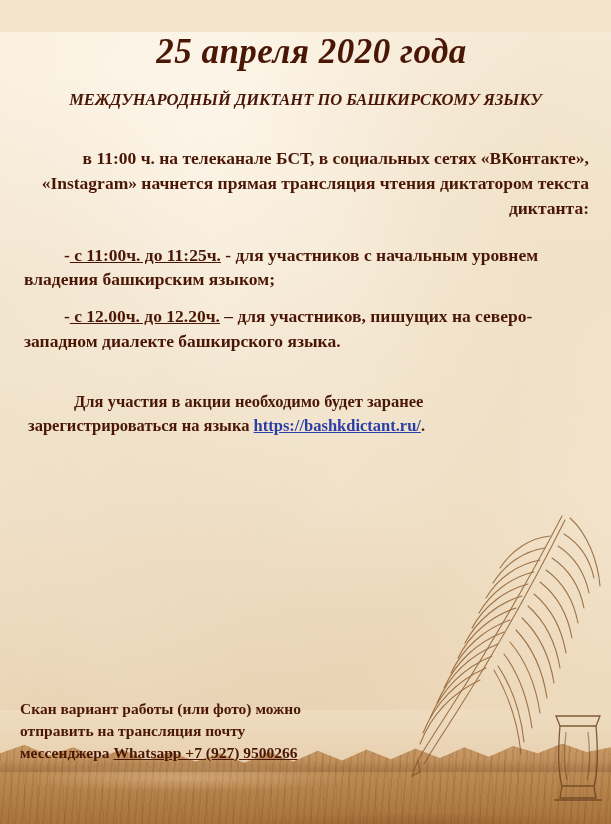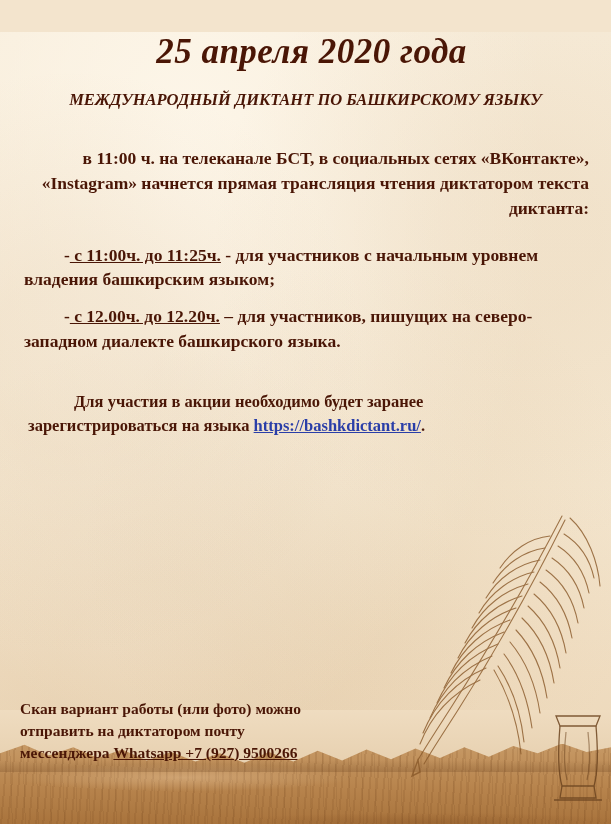--- a/index.html
+++ b/index.html
@@ -253,17 +253,17 @@
     </div>
 
     <p class="para register">
       <span>Для участия в акции необходимо будет заранее зарегистрироваться на языка </span><a class="link" href="#">https://bashkdictant.ru/</a><span>.</span>
     </p>
 
   </div>
 
   <div class="footer">
     <span class="l">Скан вариант работы (или фото) можно</span>
-    <span class="l">отправить на диктатором почту</span>
+    <span class="l">отправить на трансляция почту</span>
     <span class="l"><span>мессенджера </span><span class="u">Whatsapp +7 (927) 9500266</span></span>
   </div>
 
 </div>
 
 </body></html>

